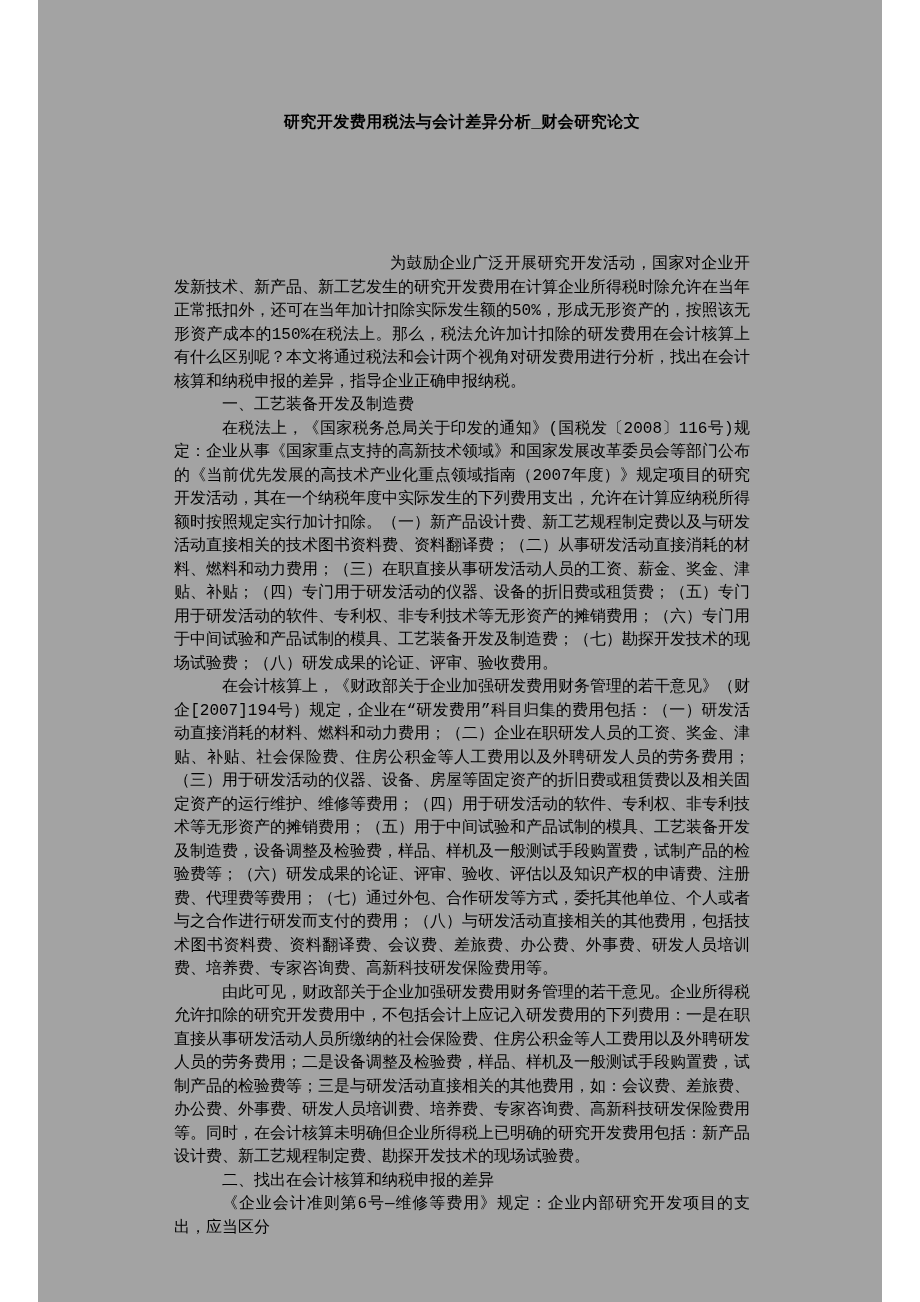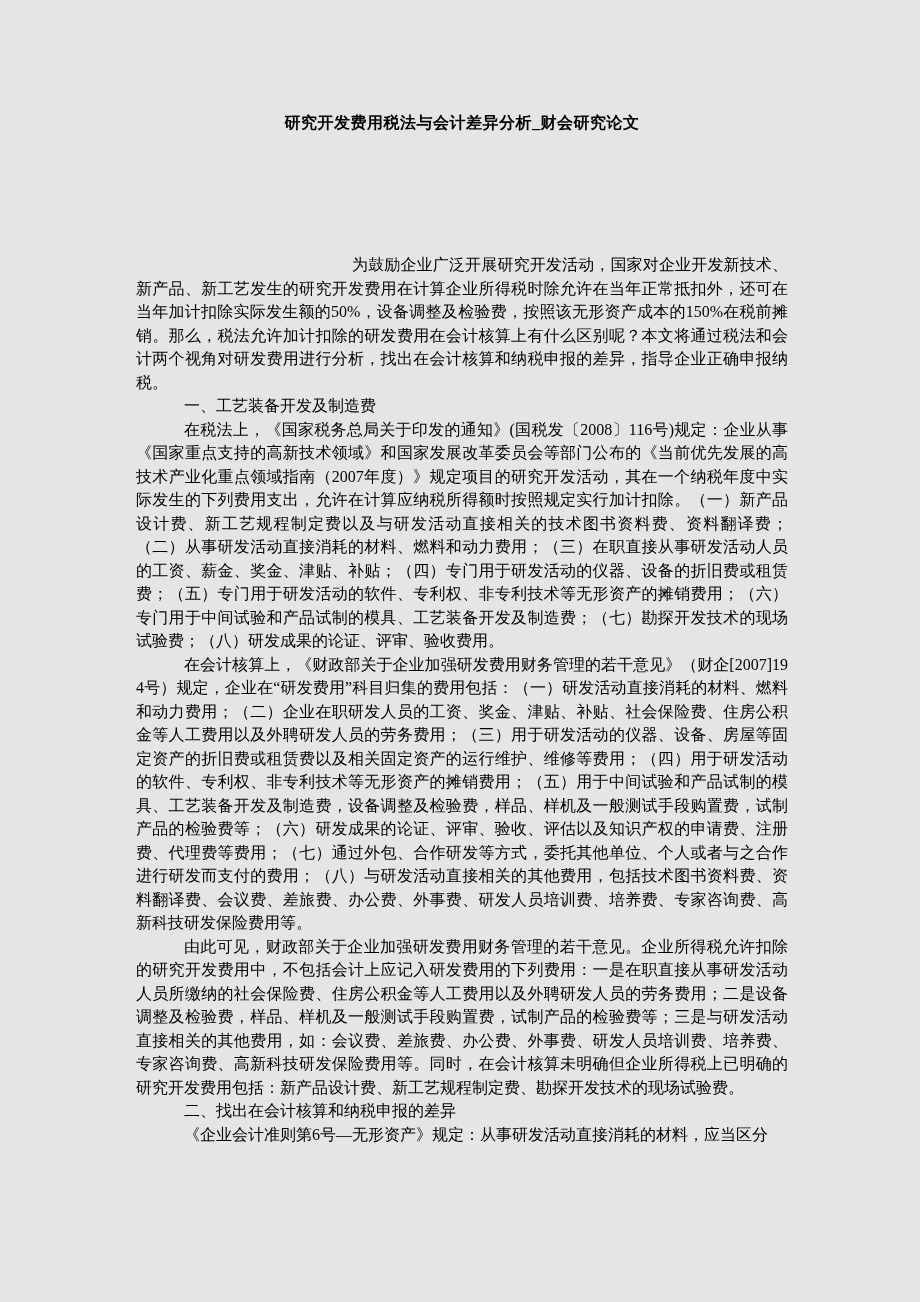--- a/index.html
+++ b/index.html
@@ -2,28 +2,28 @@
 <html><head>
   <meta charset="utf-8">
   <style>
     html, body {
       margin: 0;
       padding: 0;
       background: #ffffff;
     }
     .page {
       position: relative;
-      width: 920px;
+      width: 844px;
       height: 1302px;
       margin: 0 auto;
-      background: #e5e5e5;
+      background: #a3a3a3;
       box-sizing: border-box;
       padding: 112px 132px 0 136px;
       overflow: hidden;
-      font-family: Liberation Serif, serif;
+      font-family: Liberation Mono, monospace;
       color: #000000;
     }
     .doc-title {
       margin: 0;
       font-size: 16px;
       font-weight: bold;
       line-height: 22px;
       text-align: center;
       letter-spacing: 0.5px;
     }
@@ -47,27 +47,27 @@
       text-indent: 3em;
     }
   </style>
 </head>
 <body>
 
 <div class="page">
   <h1 class="doc-title">研究开发费用税法与会计差异分析_财会研究论文</h1>
 
   <div class="doc-body">
-    <p class="para p-intro">为鼓励企业广泛开展研究开发活动，国家对企业开发新技术、新产品、新工艺发生的研究开发费用在计算企业所得税时除允许在当年正常抵扣外，还可在当年加计扣除实际发生额的50%，设备调整及检验费，按照该无形资产成本的150%在税前摊销。那么，税法允许加计扣除的研发费用在会计核算上有什么区别呢？本文将通过税法和会计两个视角对研发费用进行分析，找出在会计核算和纳税申报的差异，指导企业正确申报纳税。</p>
+    <p class="para p-intro">为鼓励企业广泛开展研究开发活动，国家对企业开发新技术、新产品、新工艺发生的研究开发费用在计算企业所得税时除允许在当年正常抵扣外，还可在当年加计扣除实际发生额的50%，形成无形资产的，按照该无形资产成本的150%在税法上。那么，税法允许加计扣除的研发费用在会计核算上有什么区别呢？本文将通过税法和会计两个视角对研发费用进行分析，找出在会计核算和纳税申报的差异，指导企业正确申报纳税。</p>
 
     <p class="para p-heading">一、工艺装备开发及制造费</p>
 
     <p class="para">在税法上，《国家税务总局关于印发的通知》(国税发〔2008〕116号)规定：企业从事《国家重点支持的高新技术领域》和国家发展改革委员会等部门公布的《当前优先发展的高技术产业化重点领域指南（2007年度）》规定项目的研究开发活动，其在一个纳税年度中实际发生的下列费用支出，允许在计算应纳税所得额时按照规定实行加计扣除。（一）新产品设计费、新工艺规程制定费以及与研发活动直接相关的技术图书资料费、资料翻译费；（二）从事研发活动直接消耗的材料、燃料和动力费用；（三）在职直接从事研发活动人员的工资、薪金、奖金、津贴、补贴；（四）专门用于研发活动的仪器、设备的折旧费或租赁费；（五）专门用于研发活动的软件、专利权、非专利技术等无形资产的摊销费用；（六）专门用于中间试验和产品试制的模具、工艺装备开发及制造费；（七）勘探开发技术的现场试验费；（八）研发成果的论证、评审、验收费用。</p>
 
     <p class="para">在会计核算上，《财政部关于企业加强研发费用财务管理的若干意见》（财企[2007]194号）规定，企业在“研发费用”科目归集的费用包括：（一）研发活动直接消耗的材料、燃料和动力费用；（二）企业在职研发人员的工资、奖金、津贴、补贴、社会保险费、住房公积金等人工费用以及外聘研发人员的劳务费用；（三）用于研发活动的仪器、设备、房屋等固定资产的折旧费或租赁费以及相关固定资产的运行维护、维修等费用；（四）用于研发活动的软件、专利权、非专利技术等无形资产的摊销费用；（五）用于中间试验和产品试制的模具、工艺装备开发及制造费，设备调整及检验费，样品、样机及一般测试手段购置费，试制产品的检验费等；（六）研发成果的论证、评审、验收、评估以及知识产权的申请费、注册费、代理费等费用；（七）通过外包、合作研发等方式，委托其他单位、个人或者与之合作进行研发而支付的费用；（八）与研发活动直接相关的其他费用，包括技术图书资料费、资料翻译费、会议费、差旅费、办公费、外事费、研发人员培训费、培养费、专家咨询费、高新科技研发保险费用等。</p>
 
     <p class="para">由此可见，财政部关于企业加强研发费用财务管理的若干意见。企业所得税允许扣除的研究开发费用中，不包括会计上应记入研发费用的下列费用：一是在职直接从事研发活动人员所缴纳的社会保险费、住房公积金等人工费用以及外聘研发人员的劳务费用；二是设备调整及检验费，样品、样机及一般测试手段购置费，试制产品的检验费等；三是与研发活动直接相关的其他费用，如：会议费、差旅费、办公费、外事费、研发人员培训费、培养费、专家咨询费、高新科技研发保险费用等。同时，在会计核算未明确但企业所得税上已明确的研究开发费用包括：新产品设计费、新工艺规程制定费、勘探开发技术的现场试验费。</p>
 
     <p class="para p-heading">二、找出在会计核算和纳税申报的差异</p>
 
-    <p class="para">《企业会计准则第6号—无形资产》规定：从事研发活动直接消耗的材料，应当区分</p>
+    <p class="para">《企业会计准则第6号—维修等费用》规定：企业内部研究开发项目的支出，应当区分</p>
   </div>
 </div>
 
 </body></html>

